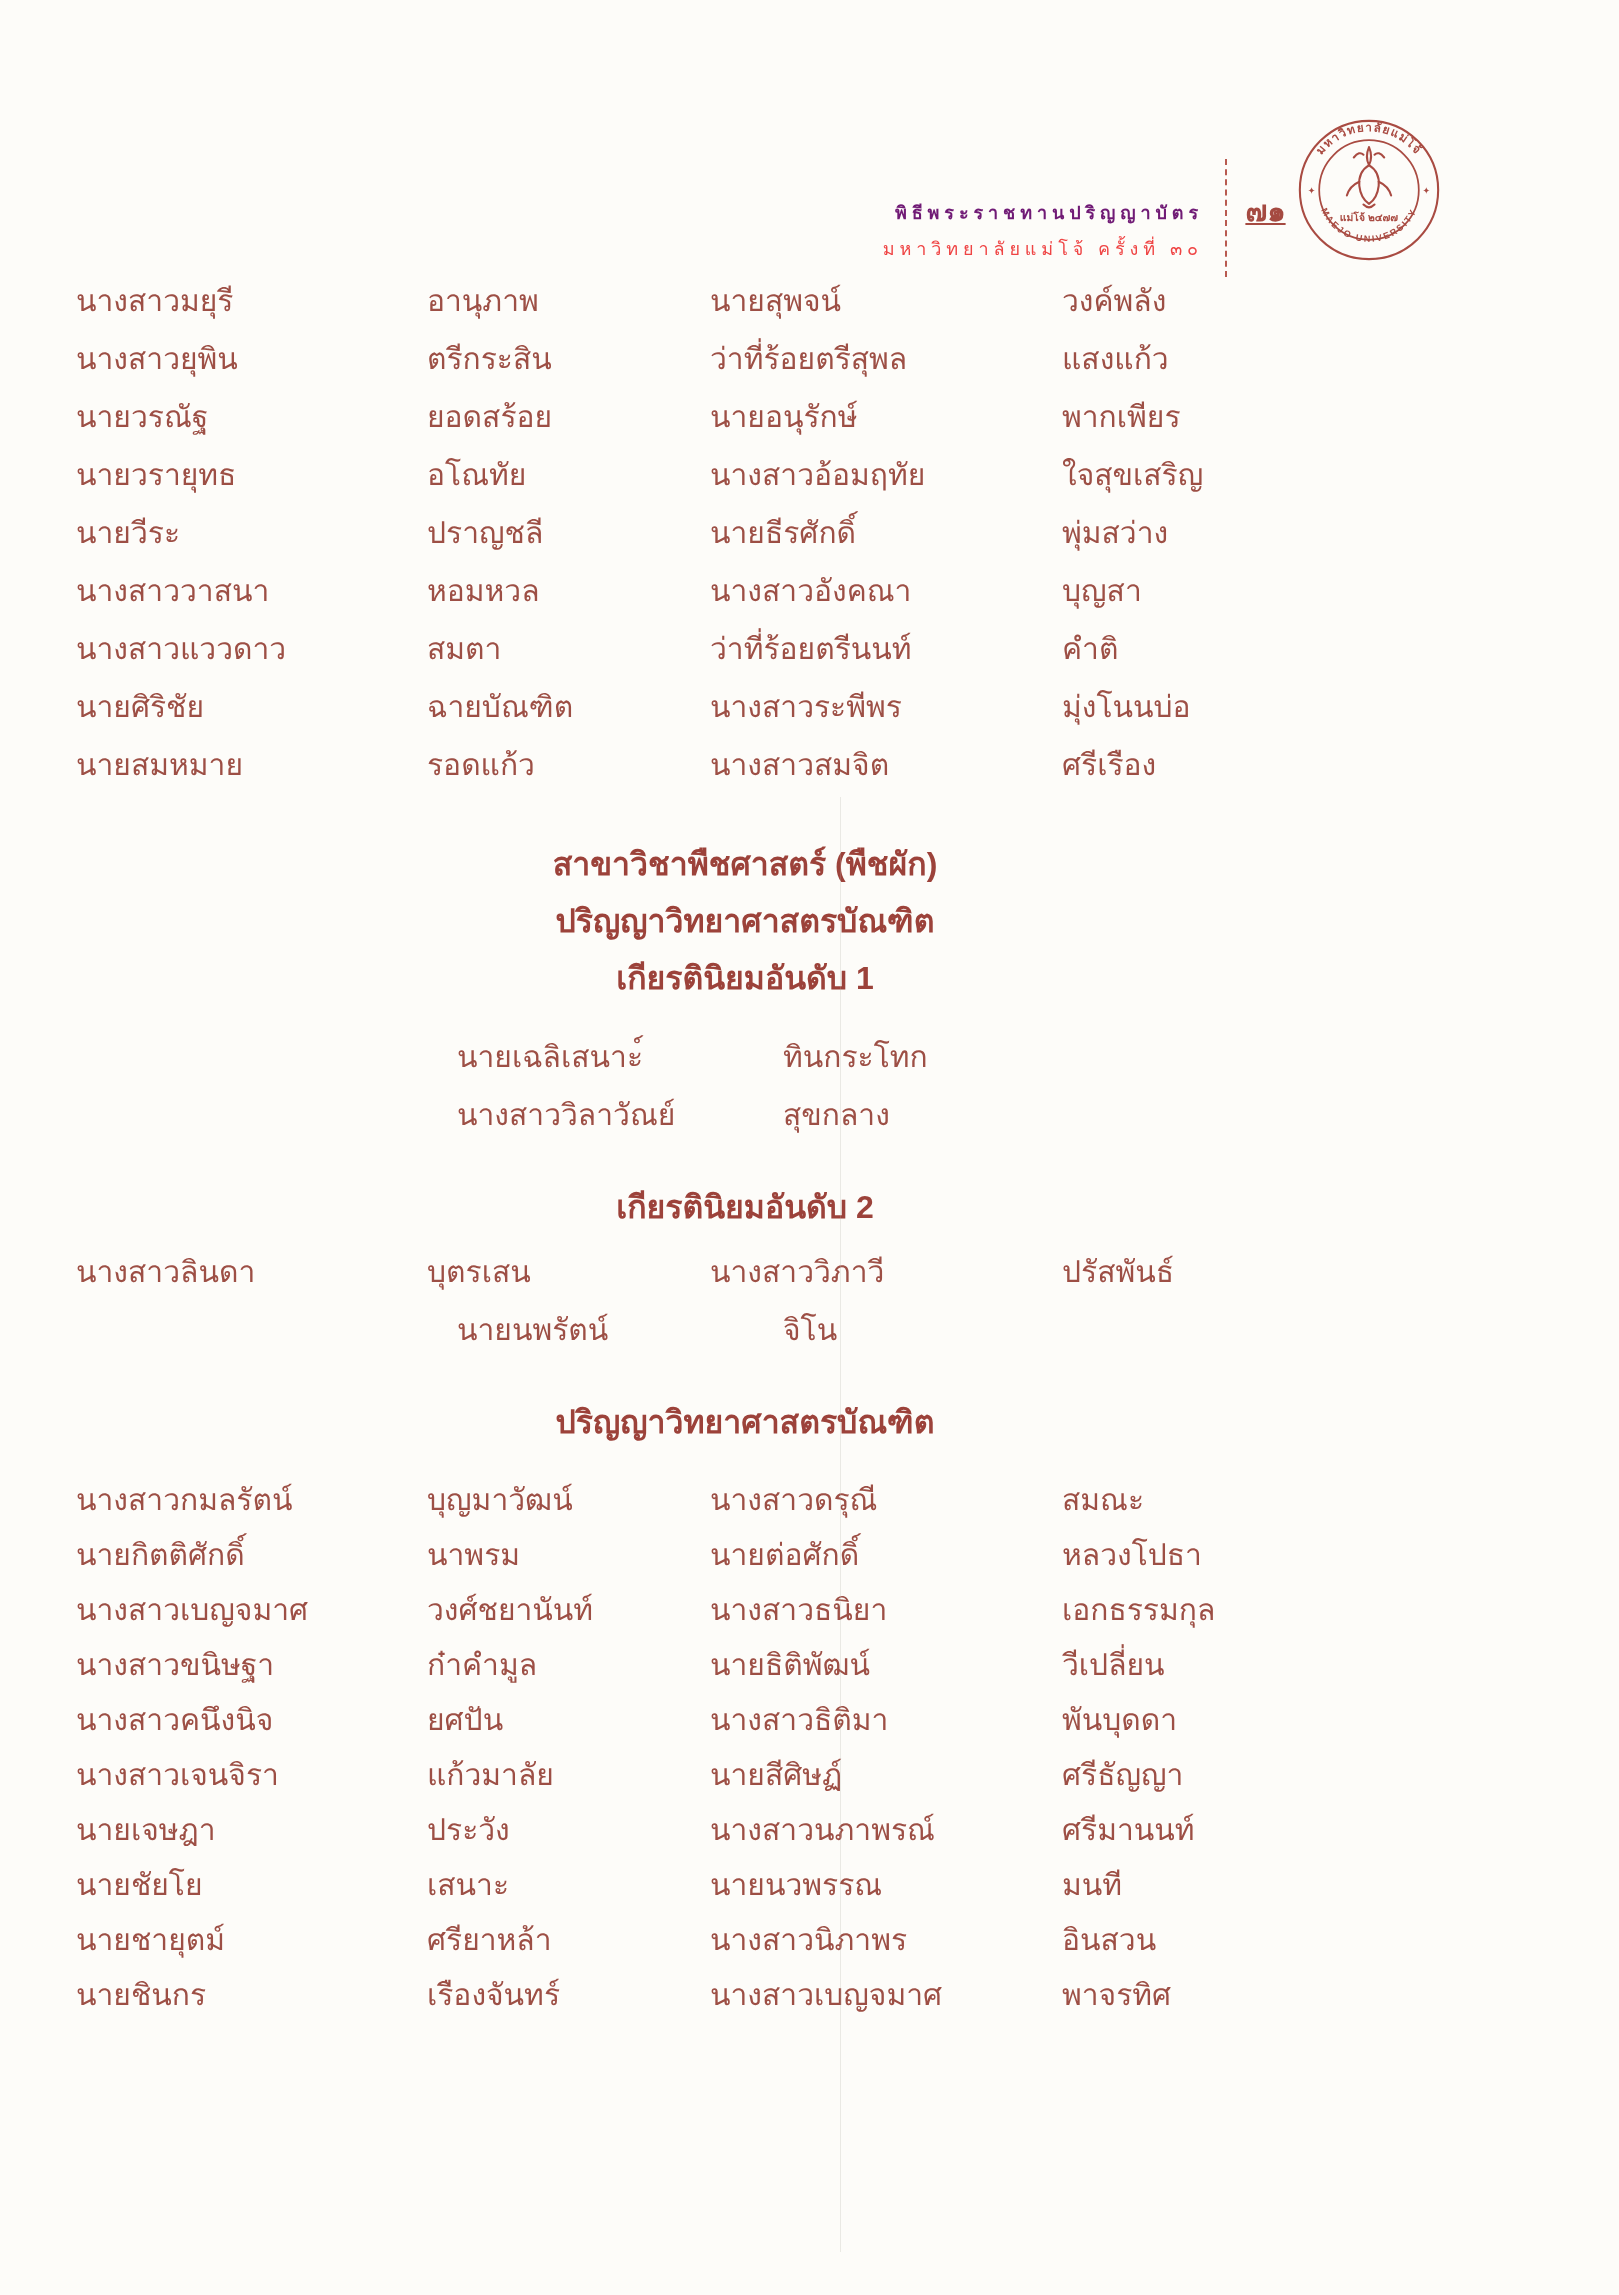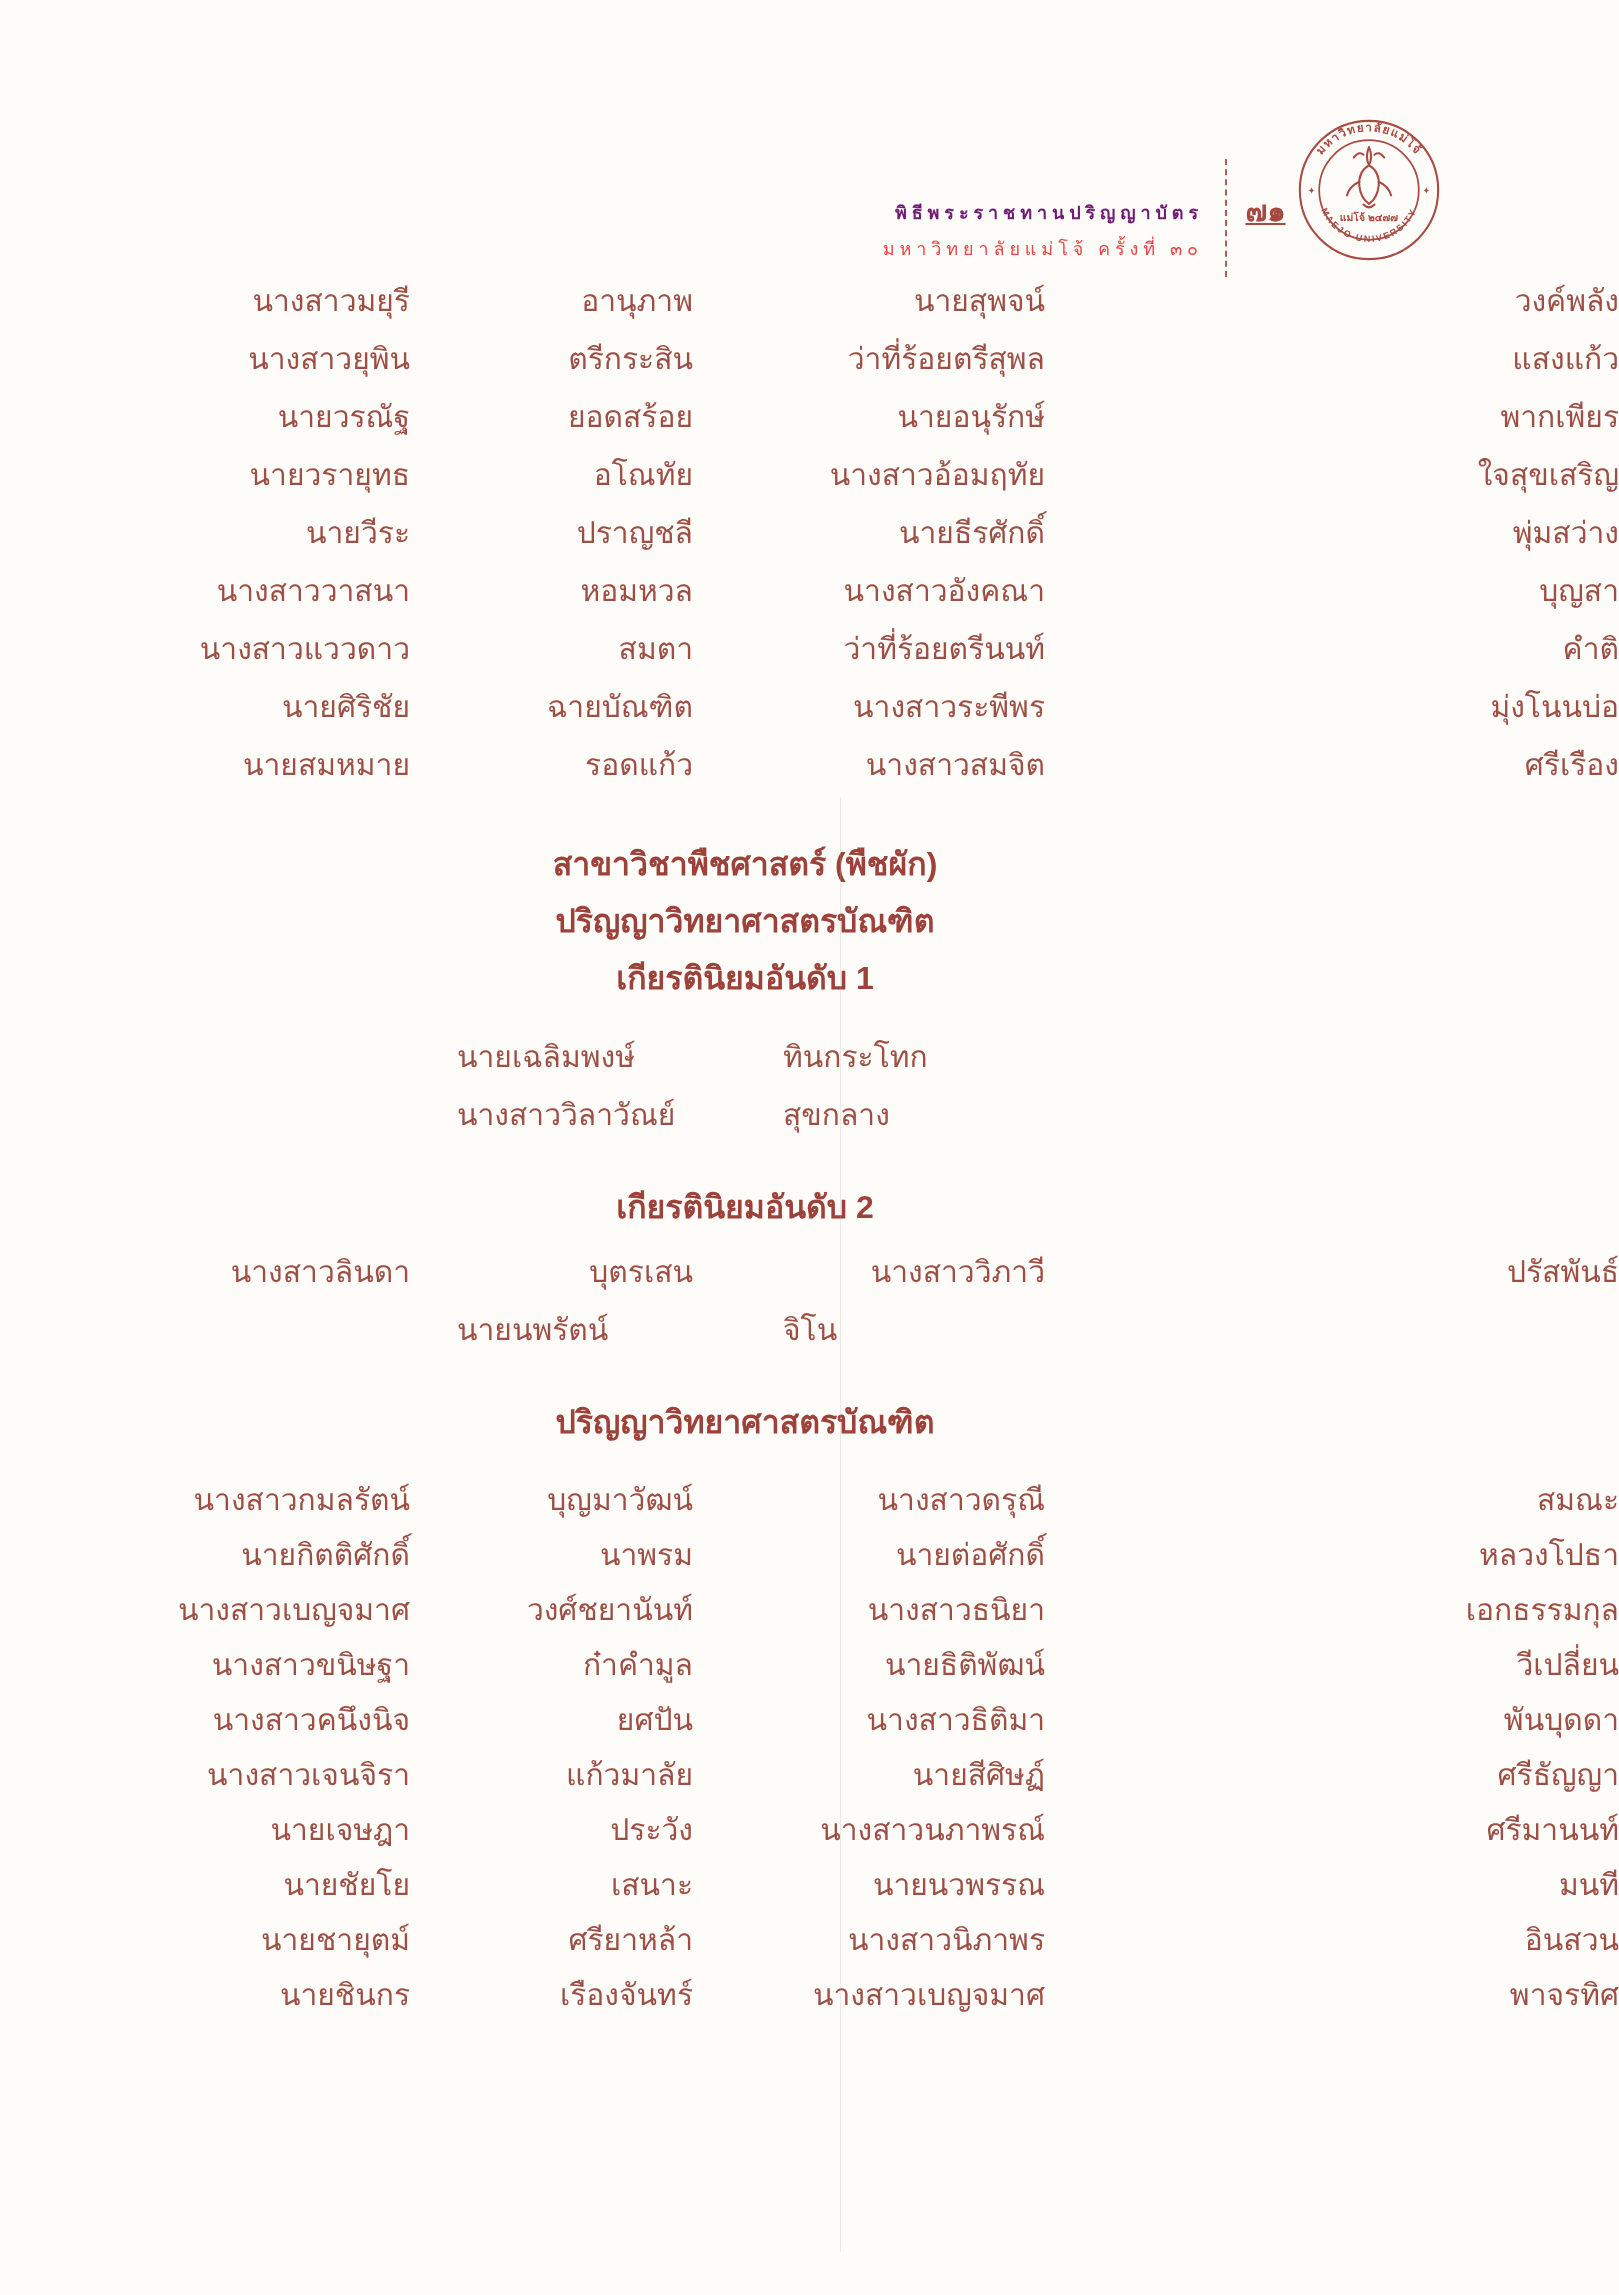--- a/index.html
+++ b/index.html
@@ -29,22 +29,22 @@
   .hdr-pageno{
     position:absolute;left:1241px;top:29px;width:49px;text-align:center;
     font-size:29px;color:#a54a41;font-weight:bold;text-decoration:underline;
   }
   .seal{position:absolute;left:1295px;top:-43px;}
   
   .content{position:absolute;top:272px;left:0;width:100%;}
   .row4{
     display:grid;
     grid-template-columns:351px 283px 352px 1fr;
-    padding-left:59px;
-    height:58px;align-items:center;text-align:right;
+    padding-left:76px;
+    height:58px;align-items:center;
   }
   .row2{
     display:grid;
     grid-template-columns:326px 1fr;
     padding-left:457px;
     height:58px;align-items:center;
   }
   .name{
     font-size:30px;color:#9d4f45;white-space:nowrap;line-height:1;
   }
@@ -176,21 +176,21 @@
 
     <div class="sec-head">สาขาวิชาพืชศาสตร์ (พืชผัก)</div>
     <div class="sec-head">ปริญญาวิทยาศาสตรบัณฑิต</div>
     <div class="sec-head">เกียรตินิยมอันดับ 1</div>
 
     <div class="gap30"></div>
 
     <div>
 
         <div class="row2">
-          <span class="name">นายเฉลิมพงษ์</span>
+          <span class="name">นายเฉลิเสนาะ์</span>
           <span class="name">ทินกระโทก</span>
         </div>
 
         <div class="row2">
           <span class="name">นางสาววิลาวัณย์</span>
           <span class="name">สุขกลาง</span>
         </div>
       </div>
 
     <div class="gap50"></div>

